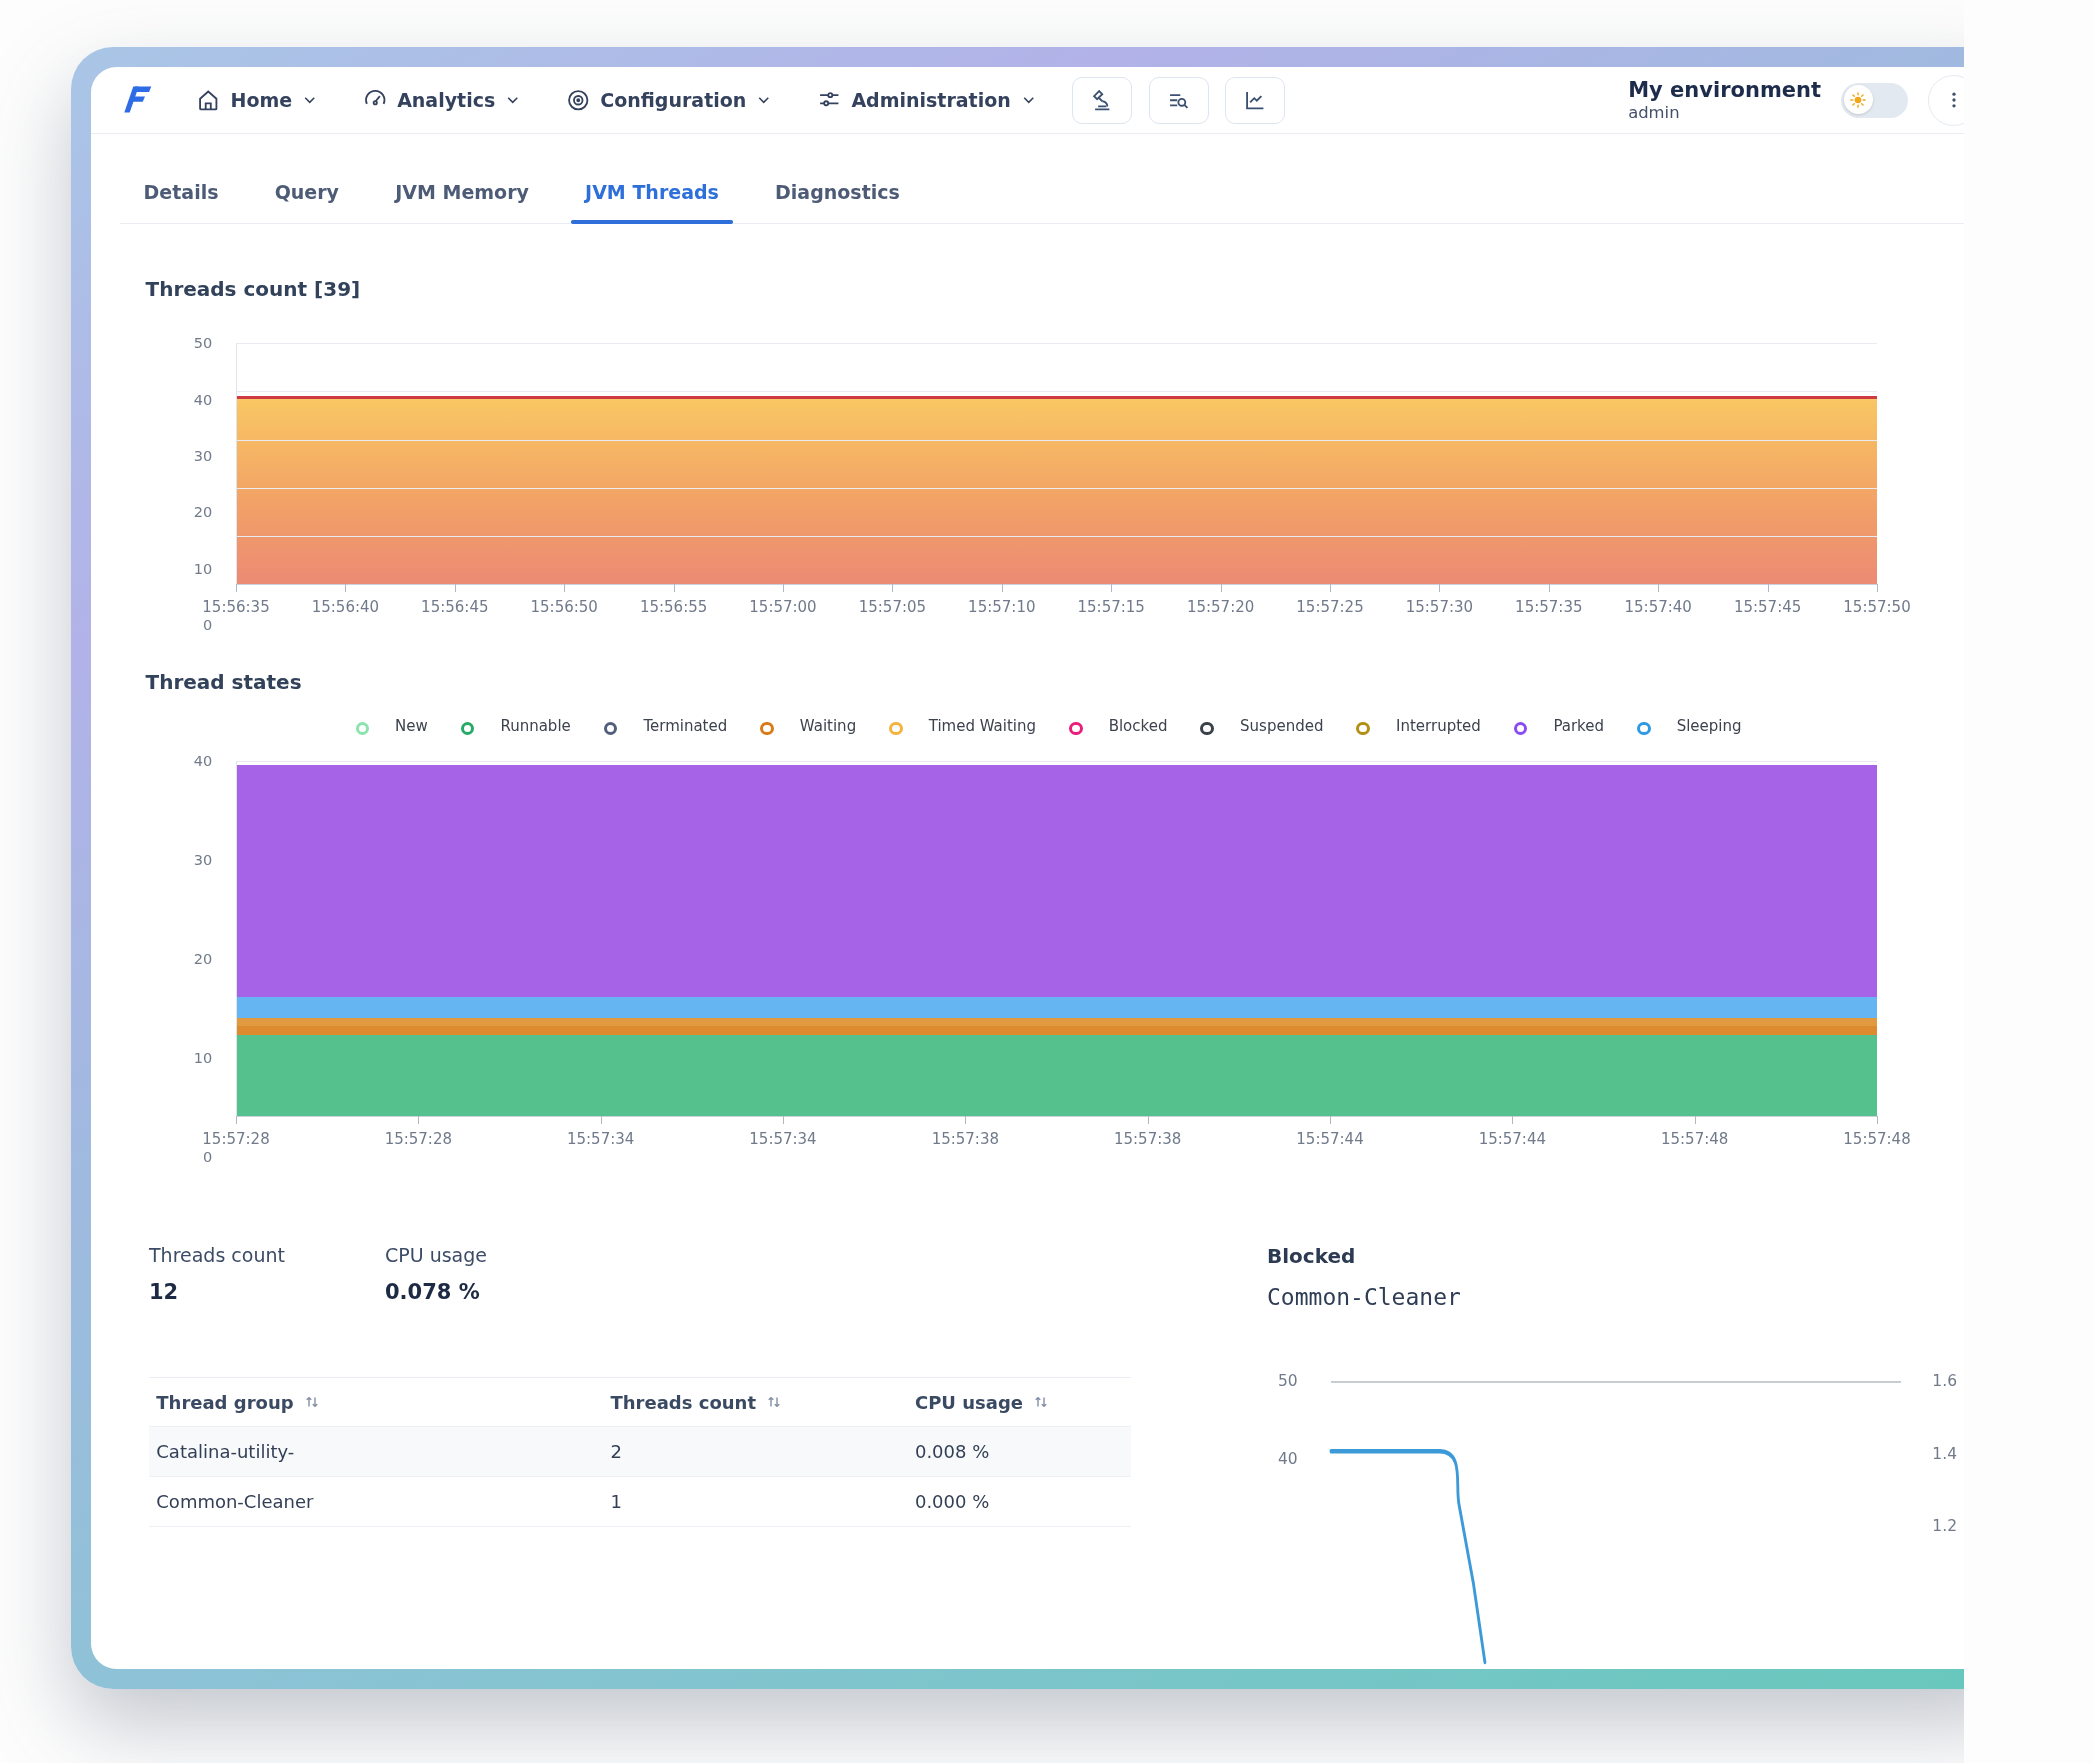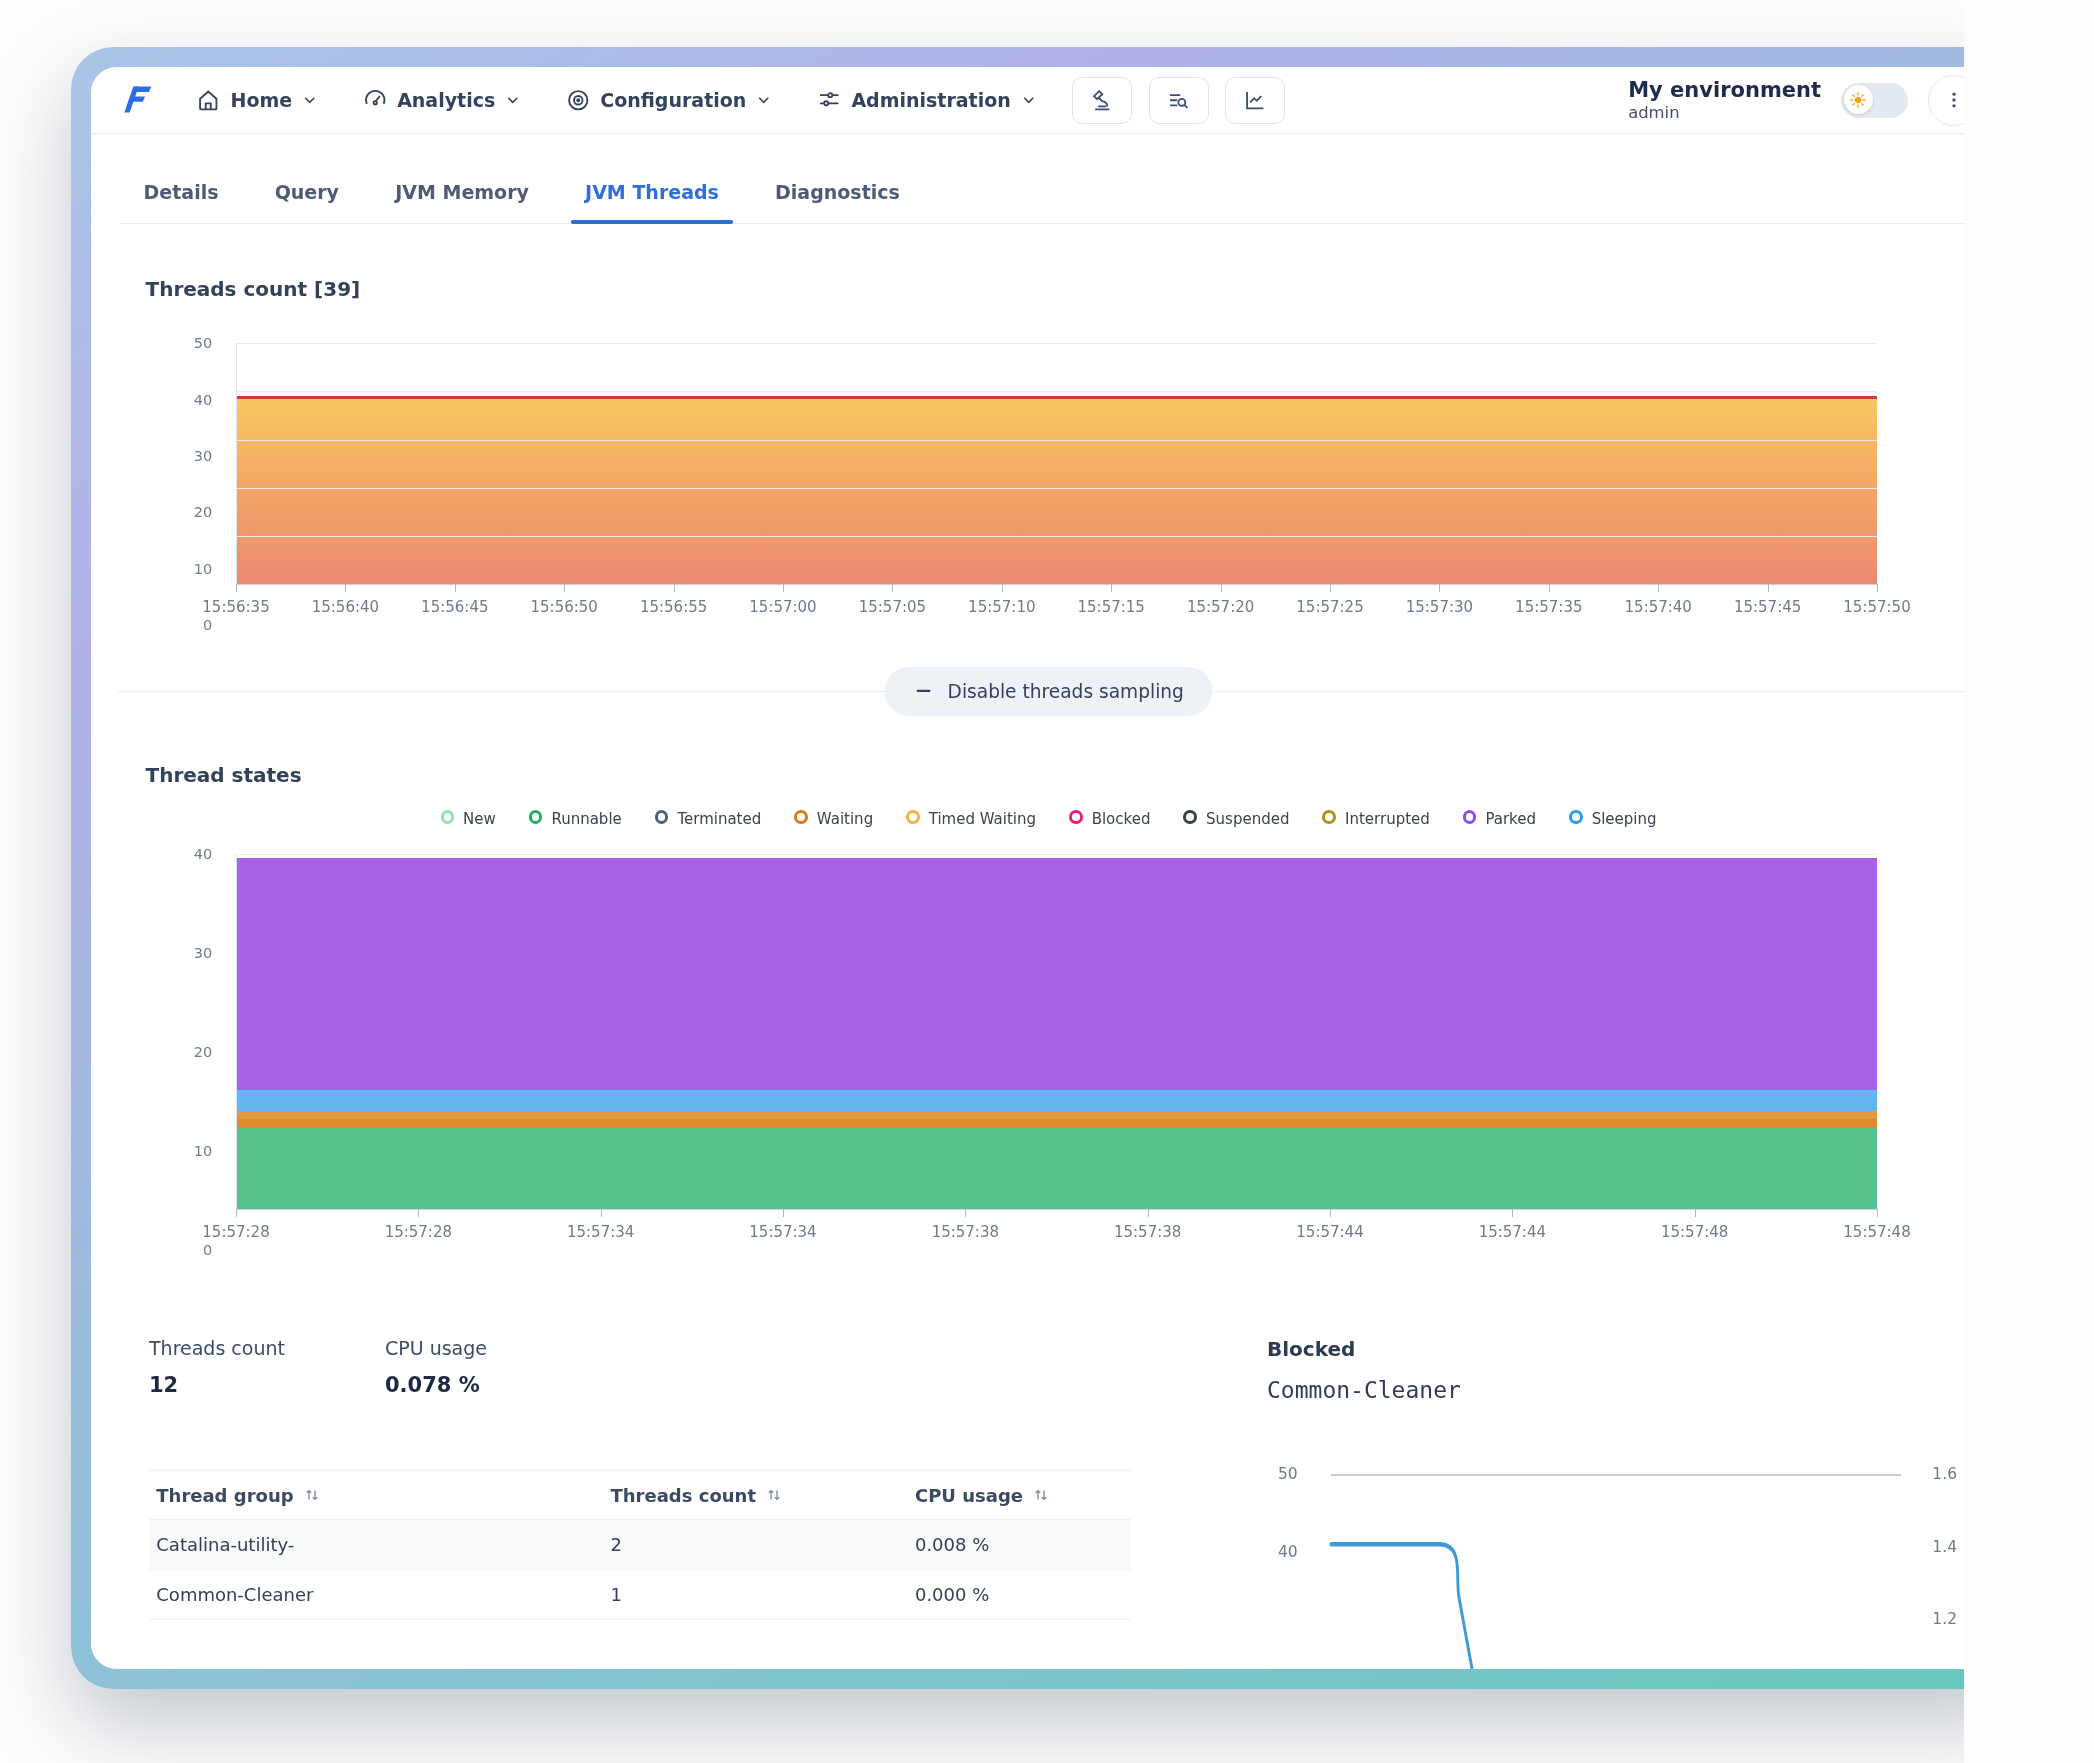--- a/index.html
+++ b/index.html
@@ -64,21 +64,21 @@
   .area-fill { position:absolute; left:0; right:0; bottom:0; border-top:3.6px solid #ce3a43; }
 
   
   .divider-row { position:relative; margin-top:40px; height:53px; }
   .divider-row .line { position:absolute; left:27px; right:27px; top:50%; height:0.9px; background:#e9edf3; }
   .pill-btn { position:absolute; left:50%; top:50%; transform:translate(-50%,-50%); display:flex; align-items:center; gap:14.5px; background:#eef2f7; border-radius:908px; padding:13.6px 29px; font-size:18.6px; color:#33415e; cursor:pointer; white-space:nowrap; }
   .pill-btn svg { width:20px; height:20px; stroke:#33415e; }
 
   
   .legend { display:flex; justify-content:center; gap:33px; margin-top:23.6px; }
-  .legend-item { display:flex; align-items:flex-start; gap:9px; font-size:15px; color:#3c424e; }
+  .legend-item { display:flex; align-items:flex-end; gap:26px; font-size:15px; color:#3c424e; }
   .legend-ring { width:13.6px; height:13.6px; border-radius:50%; border:3.2px solid #999; background:#fff; }
 
   
   .band { position:absolute; left:0; right:0; }
 
   
   .bottom { display:flex; gap:136px; margin-top:87px; padding:0 36px 0 58px; }
   .bottom-left { flex:0 0 982px; }
   .stats-row { display:flex; gap:100px; }
   .stat-label { font-size:19px; color:#3c4b66; }
@@ -280,29 +280,20 @@
               <span style="left: 66.6667%;">15:57:25</span>
               <span style="left: 73.3333%;">15:57:30</span>
               <span style="left: 80%;">15:57:35</span>
               <span style="left: 86.6667%;">15:57:40</span>
               <span style="left: 93.3333%;">15:57:45</span>
               <span style="left: 100%;">15:57:50</span>
             </div>
         </div>
       </div>
 
-      <div class="divider-row">
-        <div class="line"></div>
-        <div class="pill-btn">
-          <svg viewBox="0 0 24 24" fill="none" stroke-width="2.6" stroke-linecap="round">
-              <path d="M5 12 h14"></path>
-            </svg>
-          <span>Disable threads sampling</span>
-        </div>
-      </div>
 
       <div class="section">
         <div class="sec-heading h2gap">Thread states</div>
         <div class="legend" id="ts-legend">
             <div class="legend-item">
               <span class="legend-ring" style="border-color: rgb(139, 227, 174);"></span>
               <span>New</span>
             </div>
             <div class="legend-item">
               <span class="legend-ring" style="border-color: rgb(39, 169, 104);"></span>

